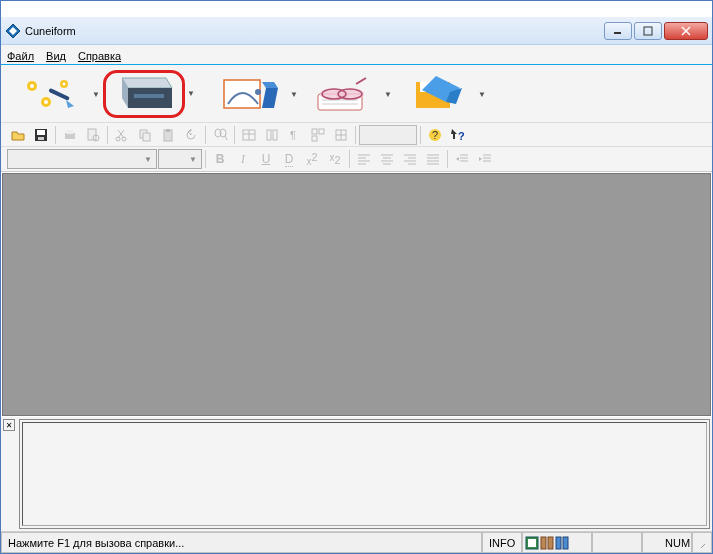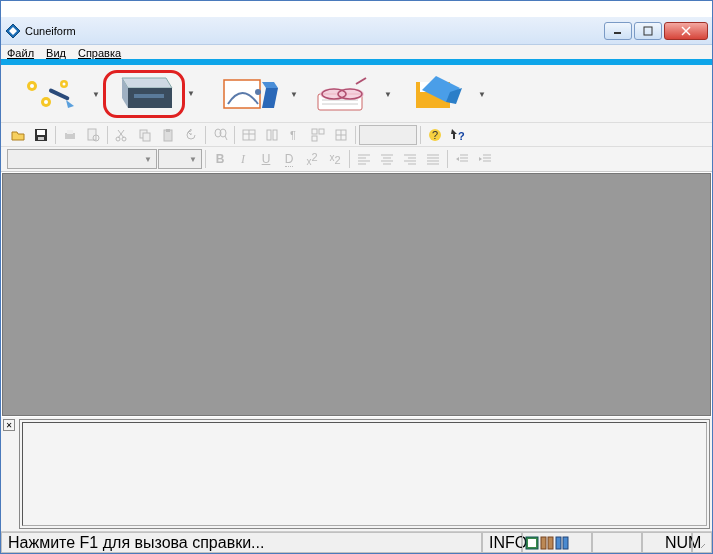--- a/index.html
+++ b/index.html
@@ -9,21 +9,21 @@
 
 .titlebar { height: 28px; background: linear-gradient(#e8f0fb, #d4e4f7); display: flex; align-items: center; padding: 0 4px; border-bottom: 1px solid #b8cde6; margin-top: 16px; }
 .titlebar-icon { width: 16px; height: 16px; margin-right: 4px; }
 .titlebar-title { flex: 0 0 auto; color: #000; }
 .titlebar-spacer { flex: 1; }
 .win-btn { width: 28px; height: 18px; margin-left: 2px; border: 1px solid #7a9ac5; border-radius: 3px; display: flex; align-items: center; justify-content: center; font-size: 10px; cursor: default; }
 .win-min { background: linear-gradient(#f0f6fd,#cde0f5); }
 .win-max { background: linear-gradient(#f0f6fd,#cde0f5); }
 .win-close { width: 44px; background: linear-gradient(#f3a7a0,#d6453a); color: #fff; border-color: #a03028; }
 
-.menubar { height: 20px; display: flex; align-items: flex-start; padding: 2px 6px; background: #f4f4f4; border-bottom: 6px solid #0ea5e9; }
+.menubar { height: 20px; display: flex; align-items: flex-end; padding: 2px 6px; background: #f4f4f4; border-bottom: 1px solid #0ea5e9; }
 .menubar span { margin-right: 12px; text-decoration: underline; cursor: default; }
 
 .main-toolbar { height: 58px; display: flex; align-items: center; padding: 4px 8px; gap: 2px; background: #f4f4f4; border-bottom: 1px solid #ddd; }
 .big-btn { width: 82px; height: 48px; display: flex; align-items: center; justify-content: center; border: 1px solid transparent; border-radius: 3px; cursor: default; position: relative; }
 .big-btn.highlighted { border: 3px solid #e02020; border-radius: 14px; }
 .big-btn .dropdown-arrow { position: absolute; right: -10px; top: 50%; transform: translateY(-50%); font-size: 8px; color: #555; }
 .btn-group { display: flex; align-items: center; margin-right: 10px; }
 
 .small-toolbar { height: 24px; display: flex; align-items: center; padding: 2px 6px; gap: 1px; background: #f4f4f4; border-bottom: 1px solid #ddd; }
 .sbtn { width: 22px; height: 20px; display: flex; align-items: center; justify-content: center; cursor: default; color: #555; border: 1px solid transparent; }
@@ -37,21 +37,21 @@
 .combo-size { width: 44px; }
 
 .workspace { flex: 1; background: #999; border: 1px solid #777; margin: 1px; }
 
 .bottom-pane { height: 114px; display: flex; background: #f4f4f4; }
 .pane-close { width: 12px; height: 12px; border: 1px solid #888; font-size: 8px; display: flex; align-items: center; justify-content: center; margin: 2px; cursor: default; }
 .pane-body { flex: 1; border: 1px solid #888; margin: 2px; background: #f4f4f4; position: relative; }
 .pane-inner { position: absolute; inset: 2px; border: 1px inset #aaa; background: #f4f4f4; }
 
 .statusbar { height: 22px; display: flex; align-items: stretch; border-top: 1px solid #ccc; background: #f0f0f0; }
-.status-cell { border: 1px solid #c0c0c0; padding: 2px 6px; display: flex; align-items: center; font-size: 16px; }
+.status-cell { border: 1px solid #c0c0c0; padding: 2px 6px; display: flex; align-items: center; font-size: 11px; }
 .status-hint { flex: 1; }
 .status-info { width: 40px; }
 .status-lang { width: 180px; }
 .status-icons { width: 70px; gap: 1px; padding: 2px 2px; }
 .status-blank { width: 50px; }
 .status-num { width: 50px; padding-left: 22px; }
 .status-end { width: 20px; }
 .mini-icon { width: 14px; height: 14px; }
 
 svg { display: block; }

